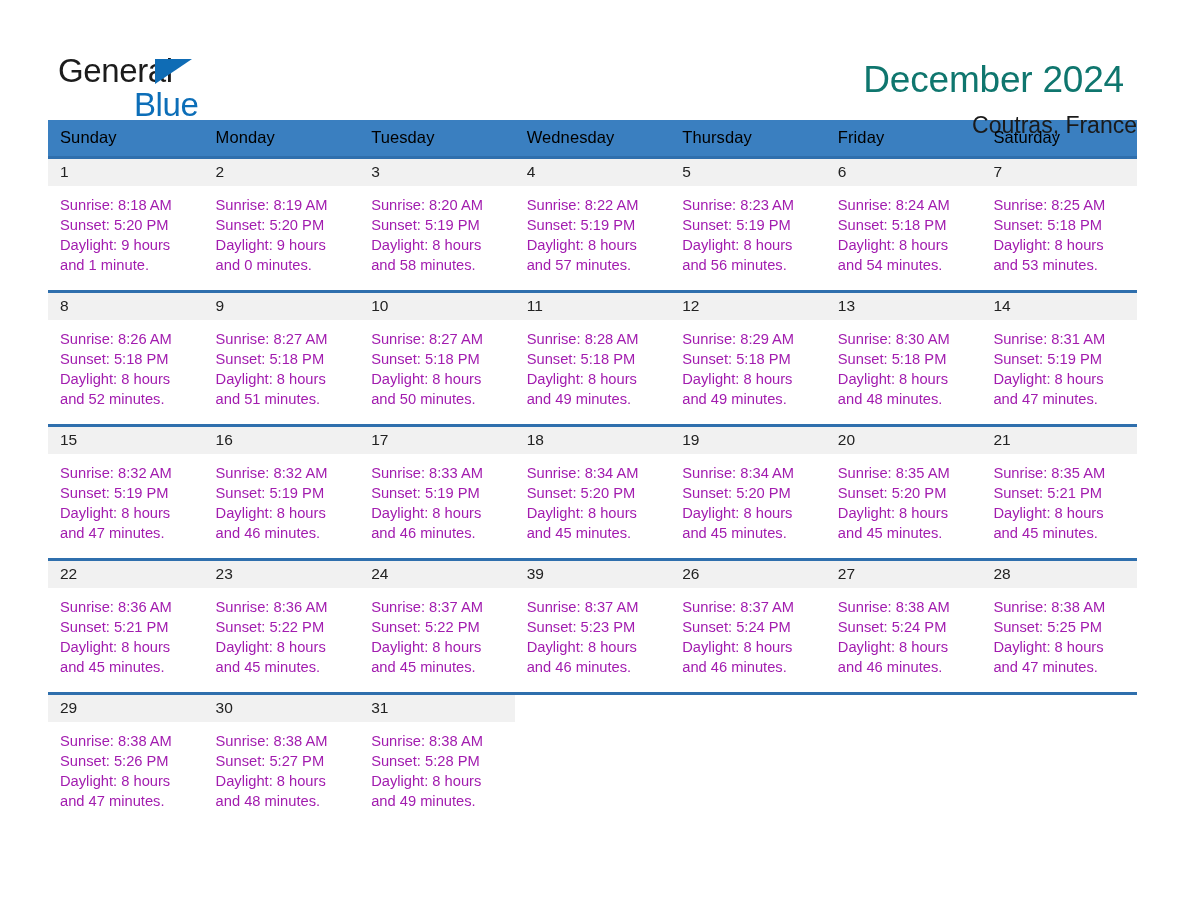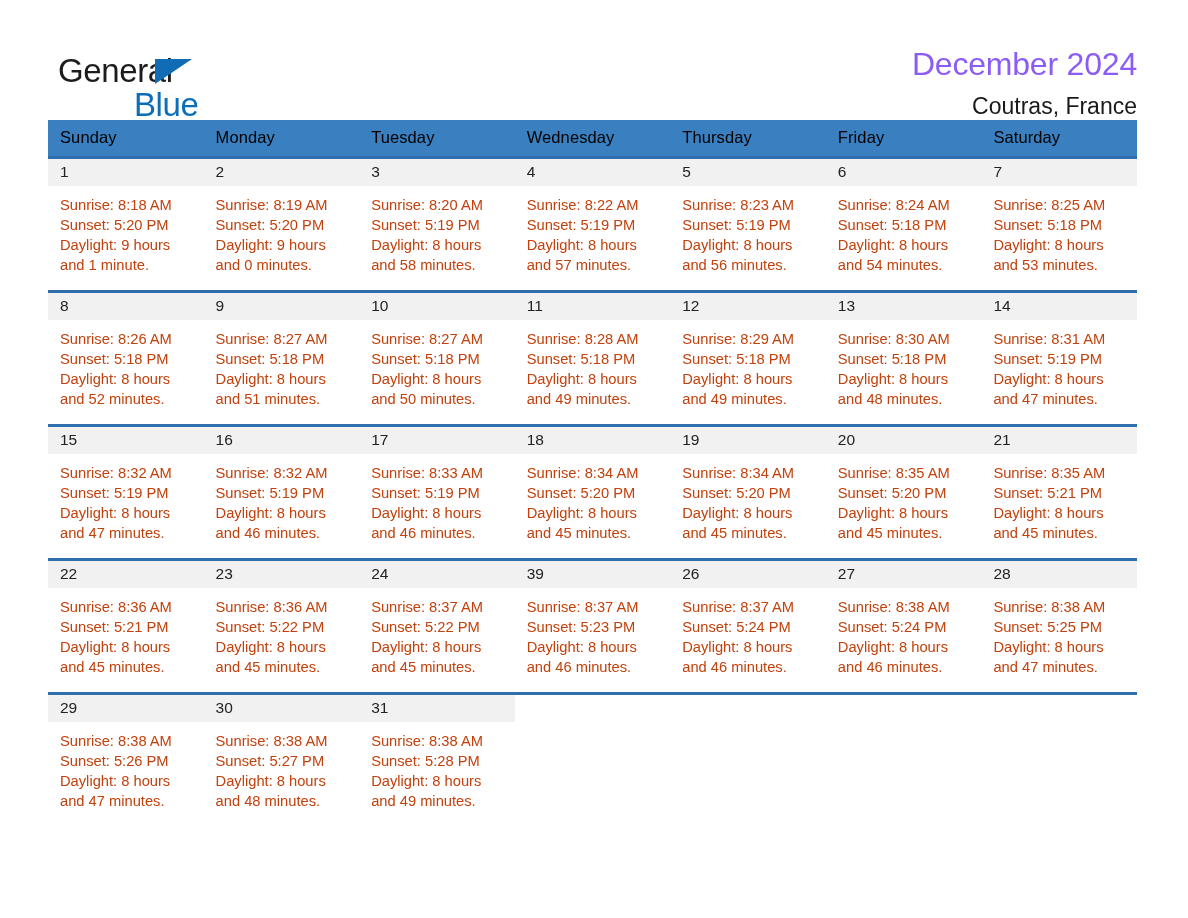--- a/index.html
+++ b/index.html
@@ -65,26 +65,26 @@
     font-size: 33px;
     letter-spacing: -0.4px;
     color: #0c6eb8;
   }
 
   .title-block {
     text-align: right;
     padding-top: 2px;
   }
   .month-title {
-    font-size: 32px;
+    font-size: 37px;
     font-weight: normal;
-    color: #8b5cf6;
+    color: #0f766e;
     letter-spacing: -0.2px;
     line-height: 1.05;
-    margin: 0;
+    margin: 13px;
   }
   .location {
     font-size: 23px;
     font-weight: normal;
     color: #1a1a1a;
     margin: 12px 0 0 0;
     line-height: 1.1;
   }
 
   
@@ -130,21 +130,21 @@
     height: 27px;
     padding: 3px 0 0 12px;
     font-size: 15.5px;
     color: #222222;
     line-height: 1.35;
   }
   .cell-body {
     padding: 9px 8px 0 12px;
     font-size: 14.7px;
     line-height: 20px;
-    color: #c2410c;
+    color: #a21caf;
     background: #ffffff;
     flex: 1;
   }
   .cell-body div { white-space: nowrap; }
 </style>
 </head>
 <body>
 
 <div class="page">
 

